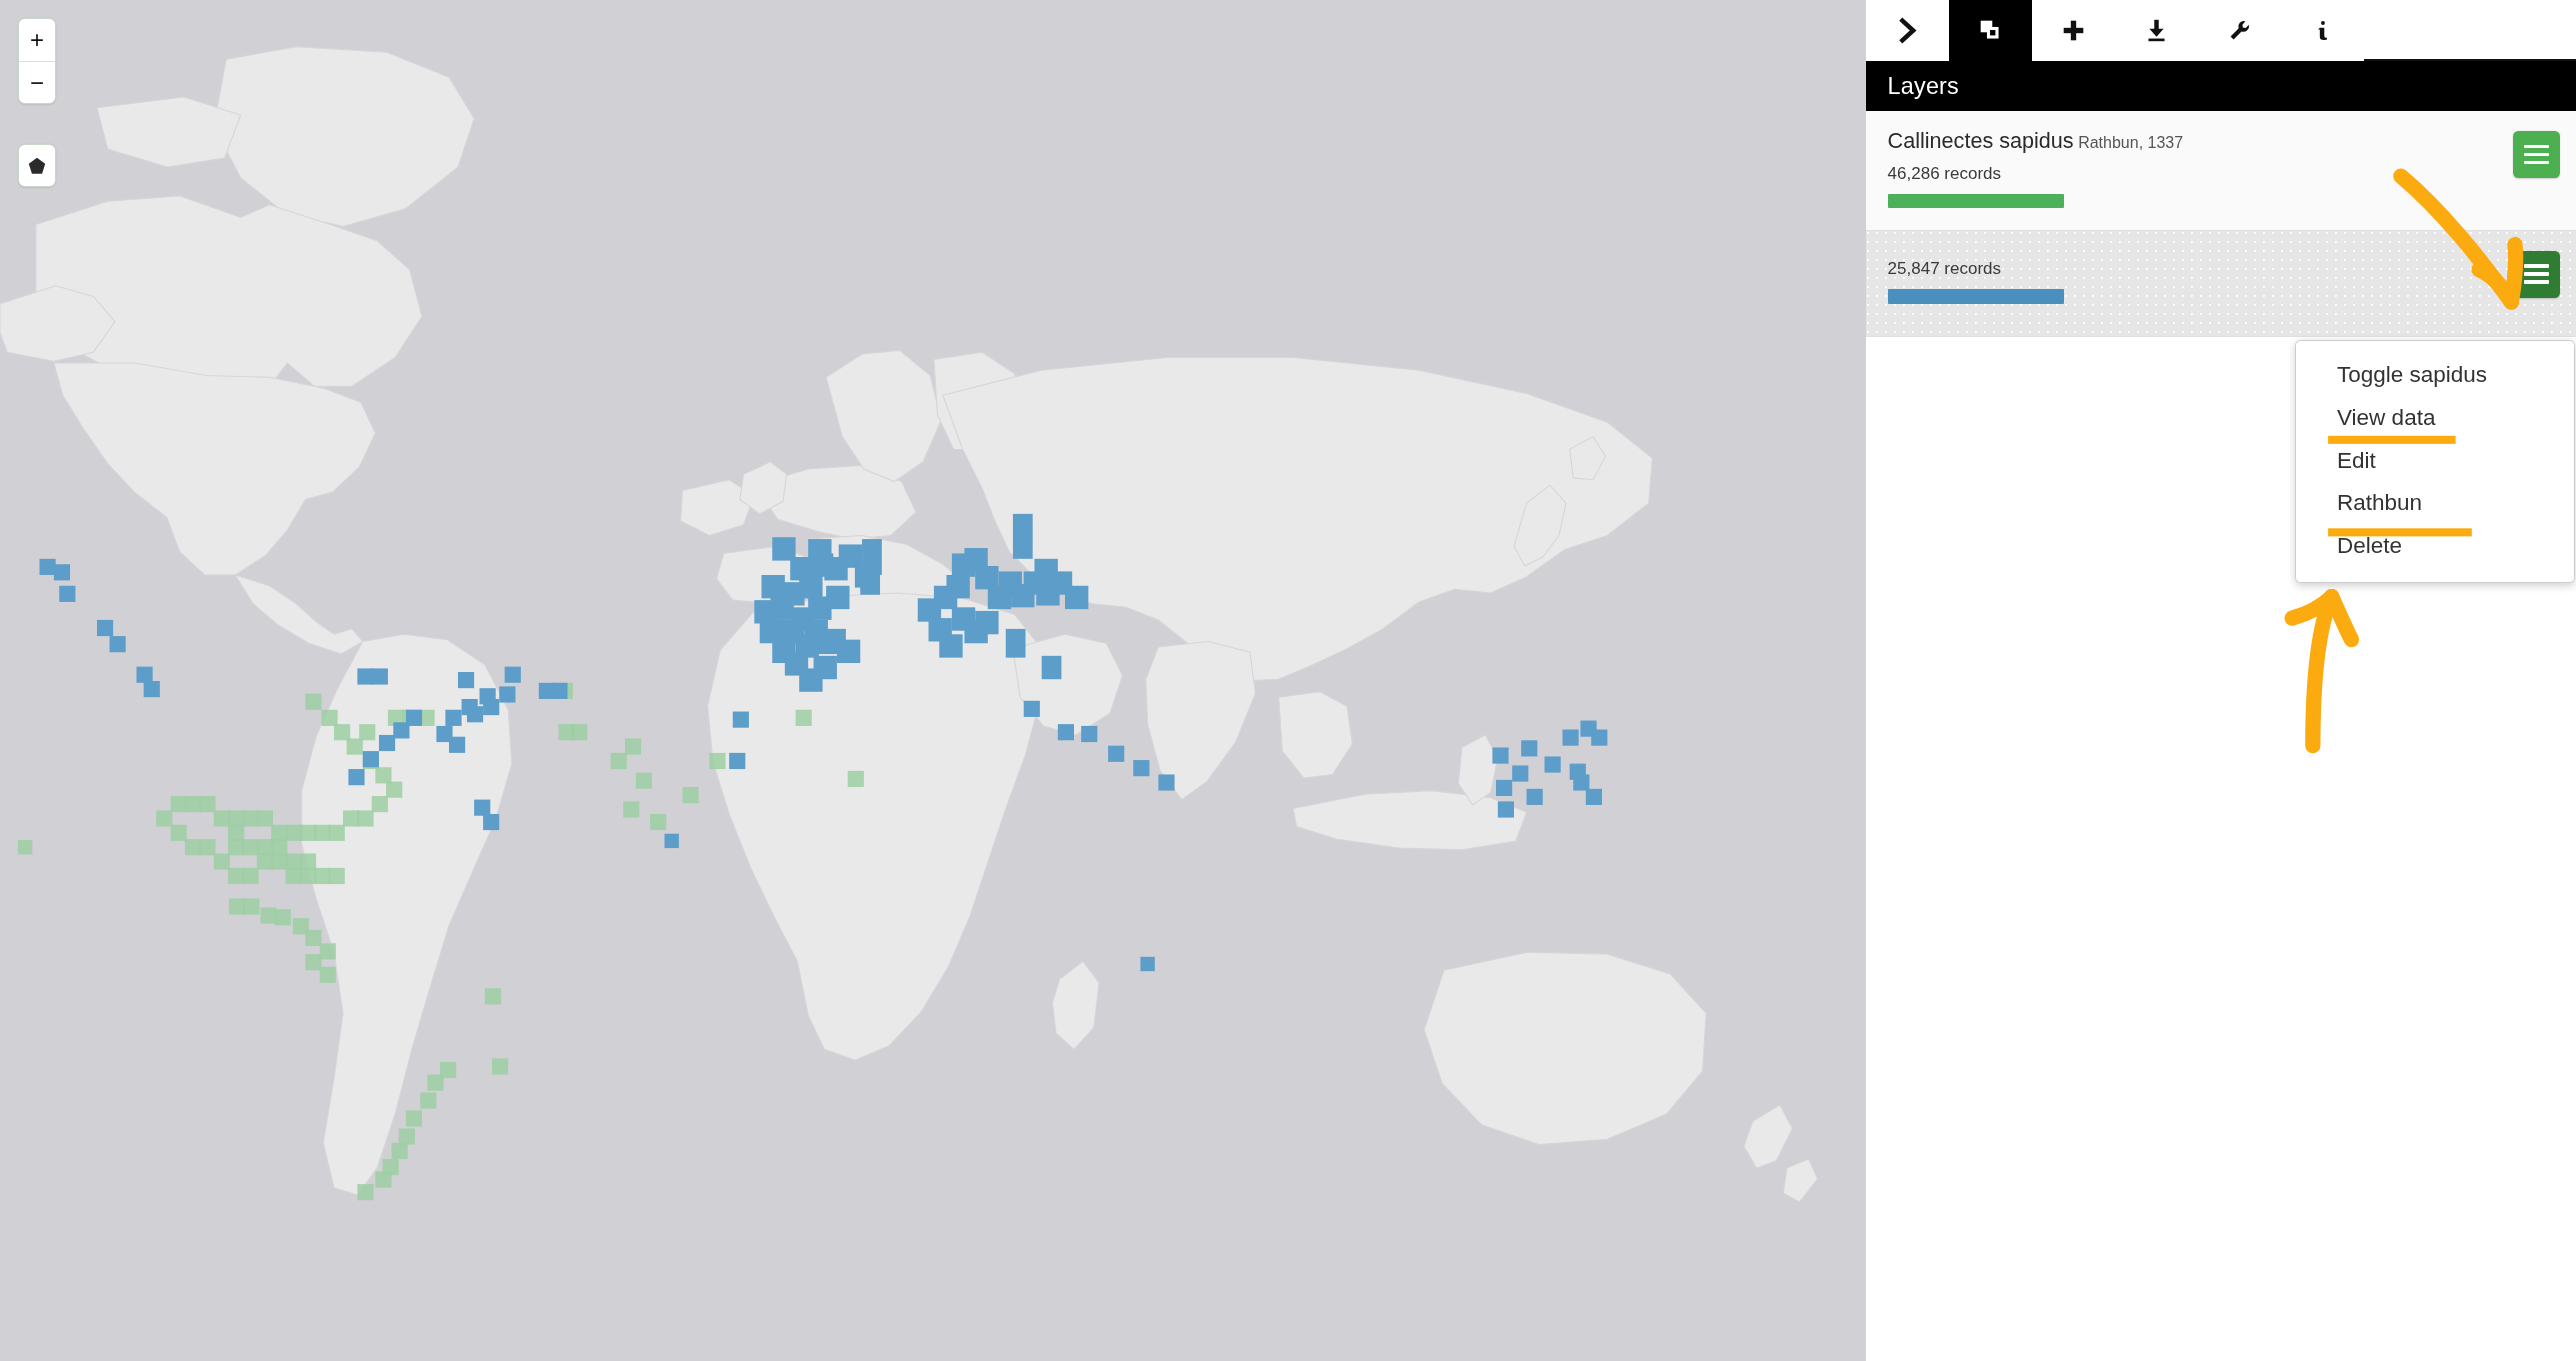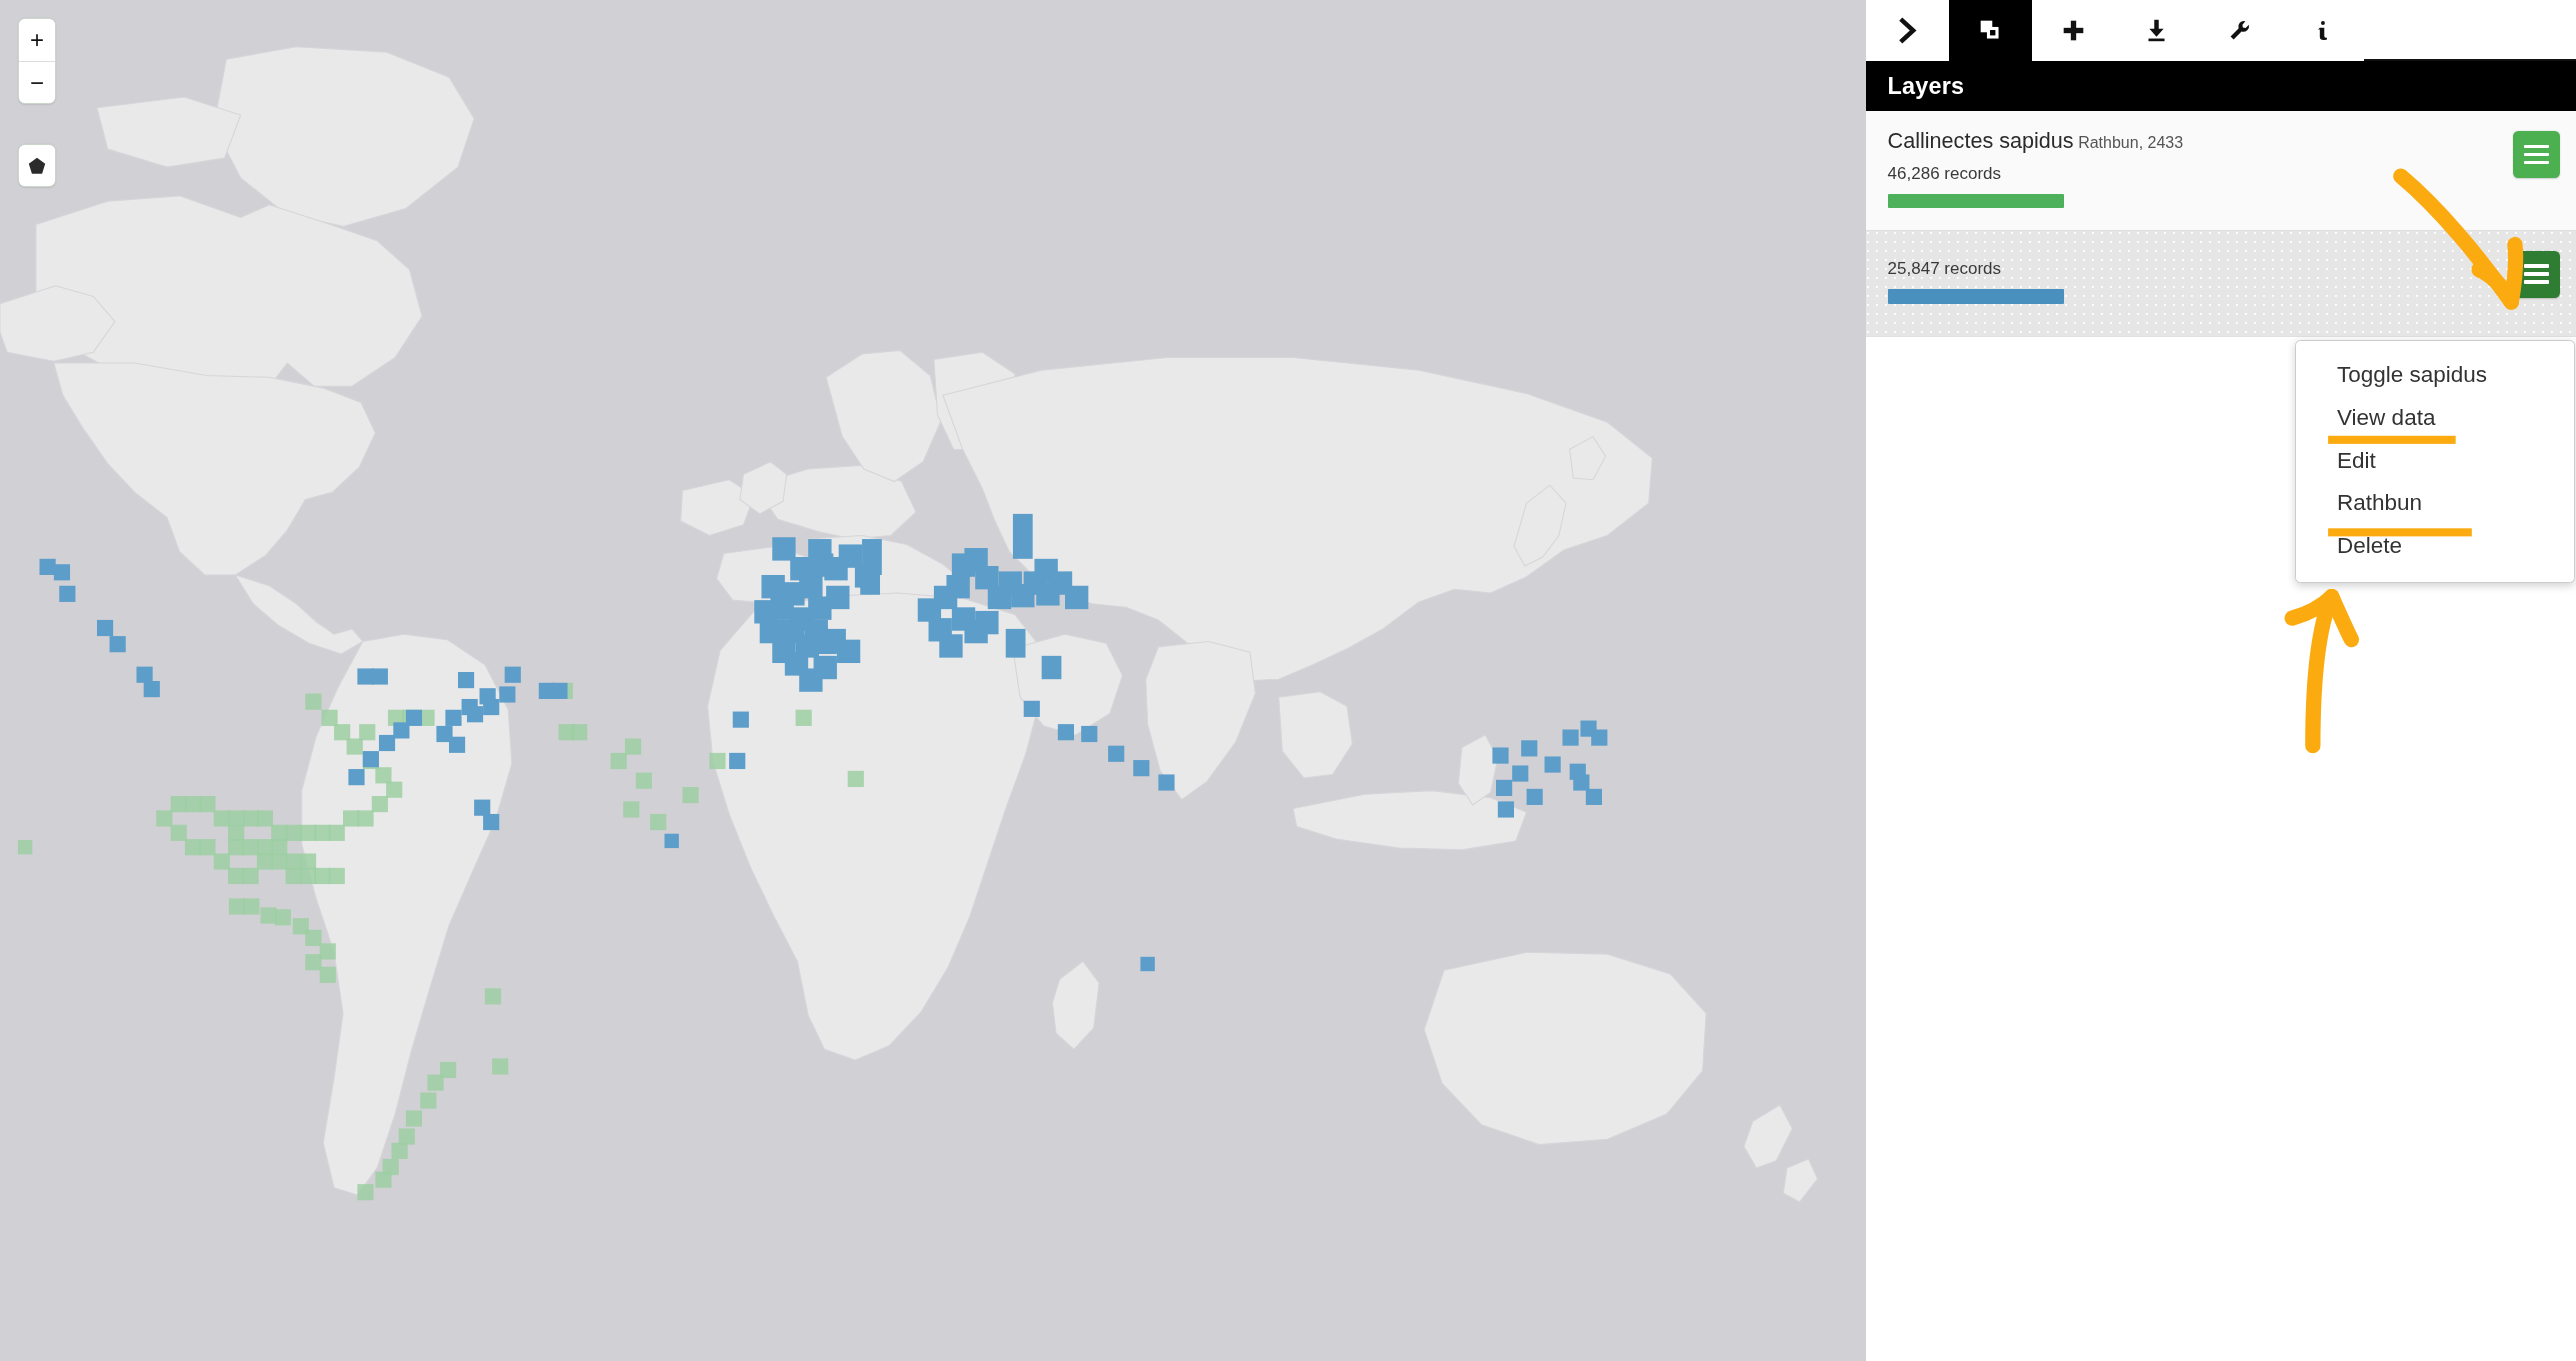--- a/index.html
+++ b/index.html
@@ -65,21 +65,21 @@
   }
   .tool-btn.active{ background:#000; color:#fff; }
   .tool-btn svg{ display:block; }
 
   
   #panel-header{
     height:50px; background:#000; color:#fff;
     display:flex; align-items:center;
     padding-left:21.6px;
   }
-  #panel-header .title{ font-size:23.4px; font-weight:700; letter-spacing:0.2px; }
+  #panel-header .title{ font-size:23.4px; font-weight:400; letter-spacing:0.2px; }
 
   
   #layer-list{ background:#fff; }
   .layer-row{
     position:relative;
     padding:18px 21.6px 21.6px 21.6px;
     border-bottom:0.9px solid #e0e0e0;
     background:#fafafa;
     min-height:106px;
   }
@@ -463,21 +463,21 @@
     </div>
 
     <div id="panel-header">
       <span class="title">Layers</span>
     </div>
 
     <div id="layer-list">
 
       <div class="layer-row">
         <div class="layer-title">
-          <span>Callinectes sapidus</span><span class="authority">Rathbun, 2433</span>
+          <span>Callinectes sapidus</span><span class="authority">Rathbun, 1337</span>
         </div>
         <div class="layer-records">46,286 records</div>
         <div class="layer-swatch" id="swatch-0" style="background: rgb(77, 176, 90);"></div>
         <div class="layer-menu-btn" id="menu-btn-0" style="background: rgb(76, 175, 80);">
           <span class="bars">
               <span></span>
               <span></span>
               <span></span>
             </span>
         </div>

